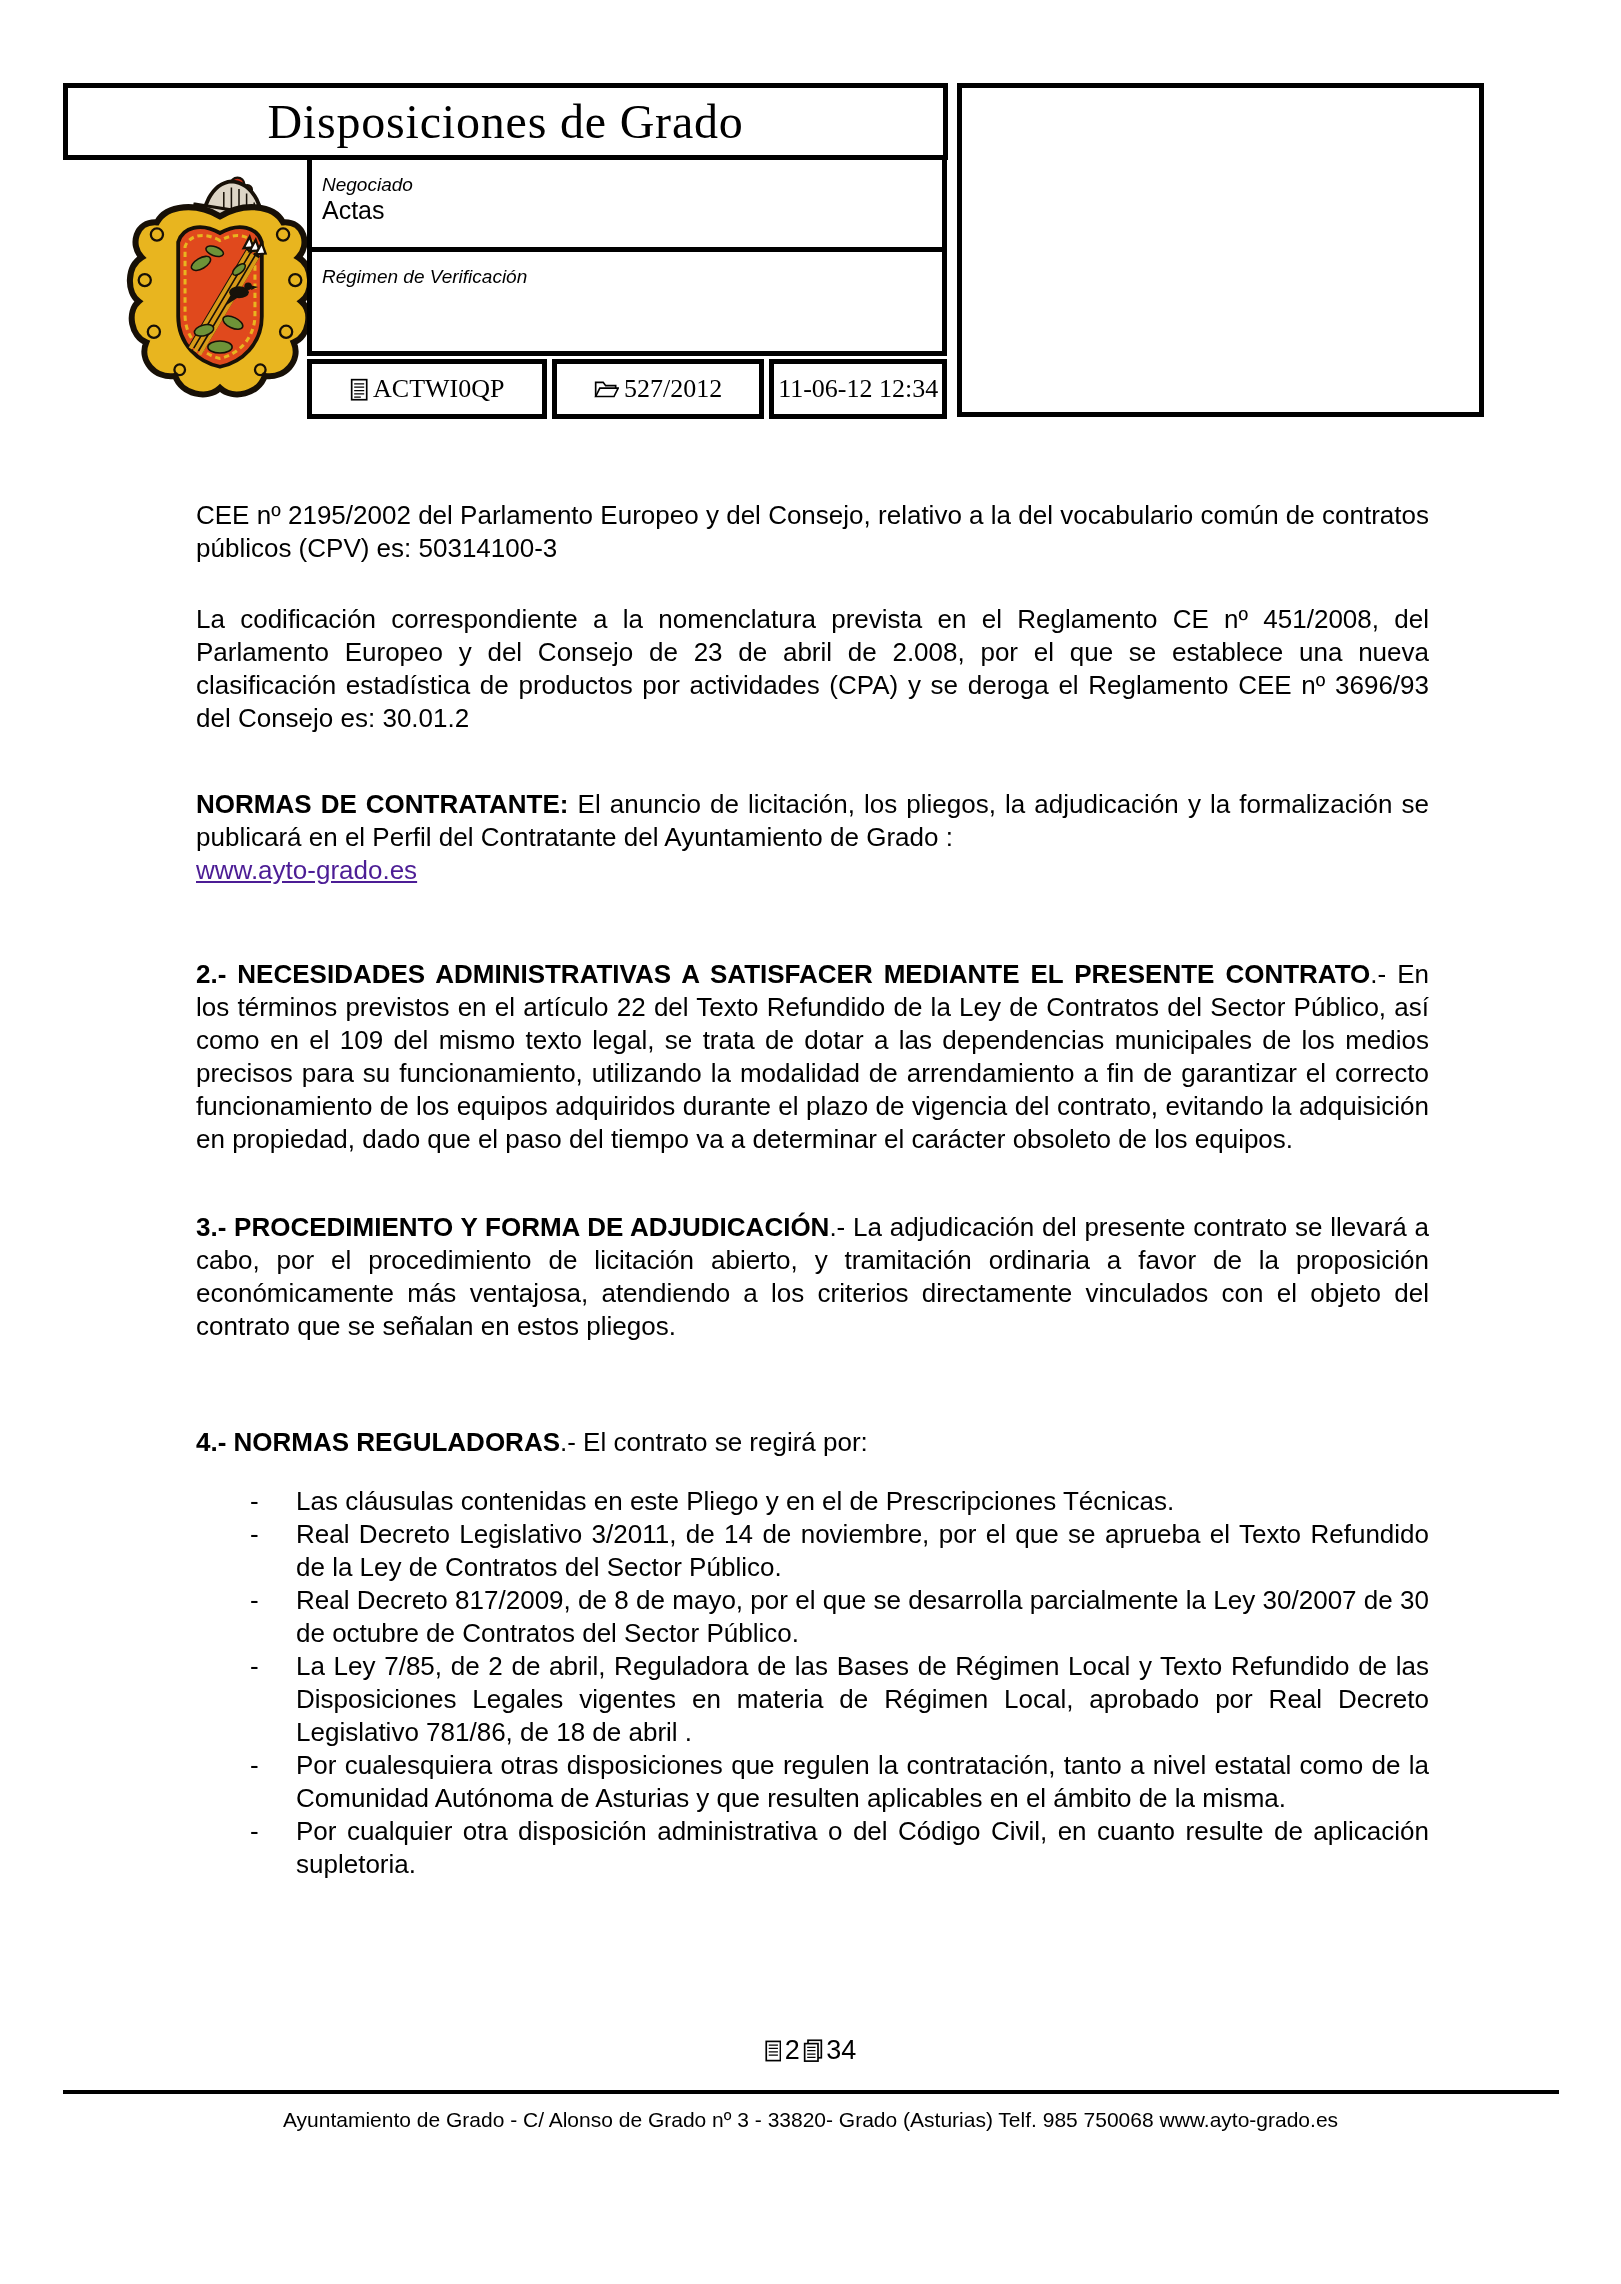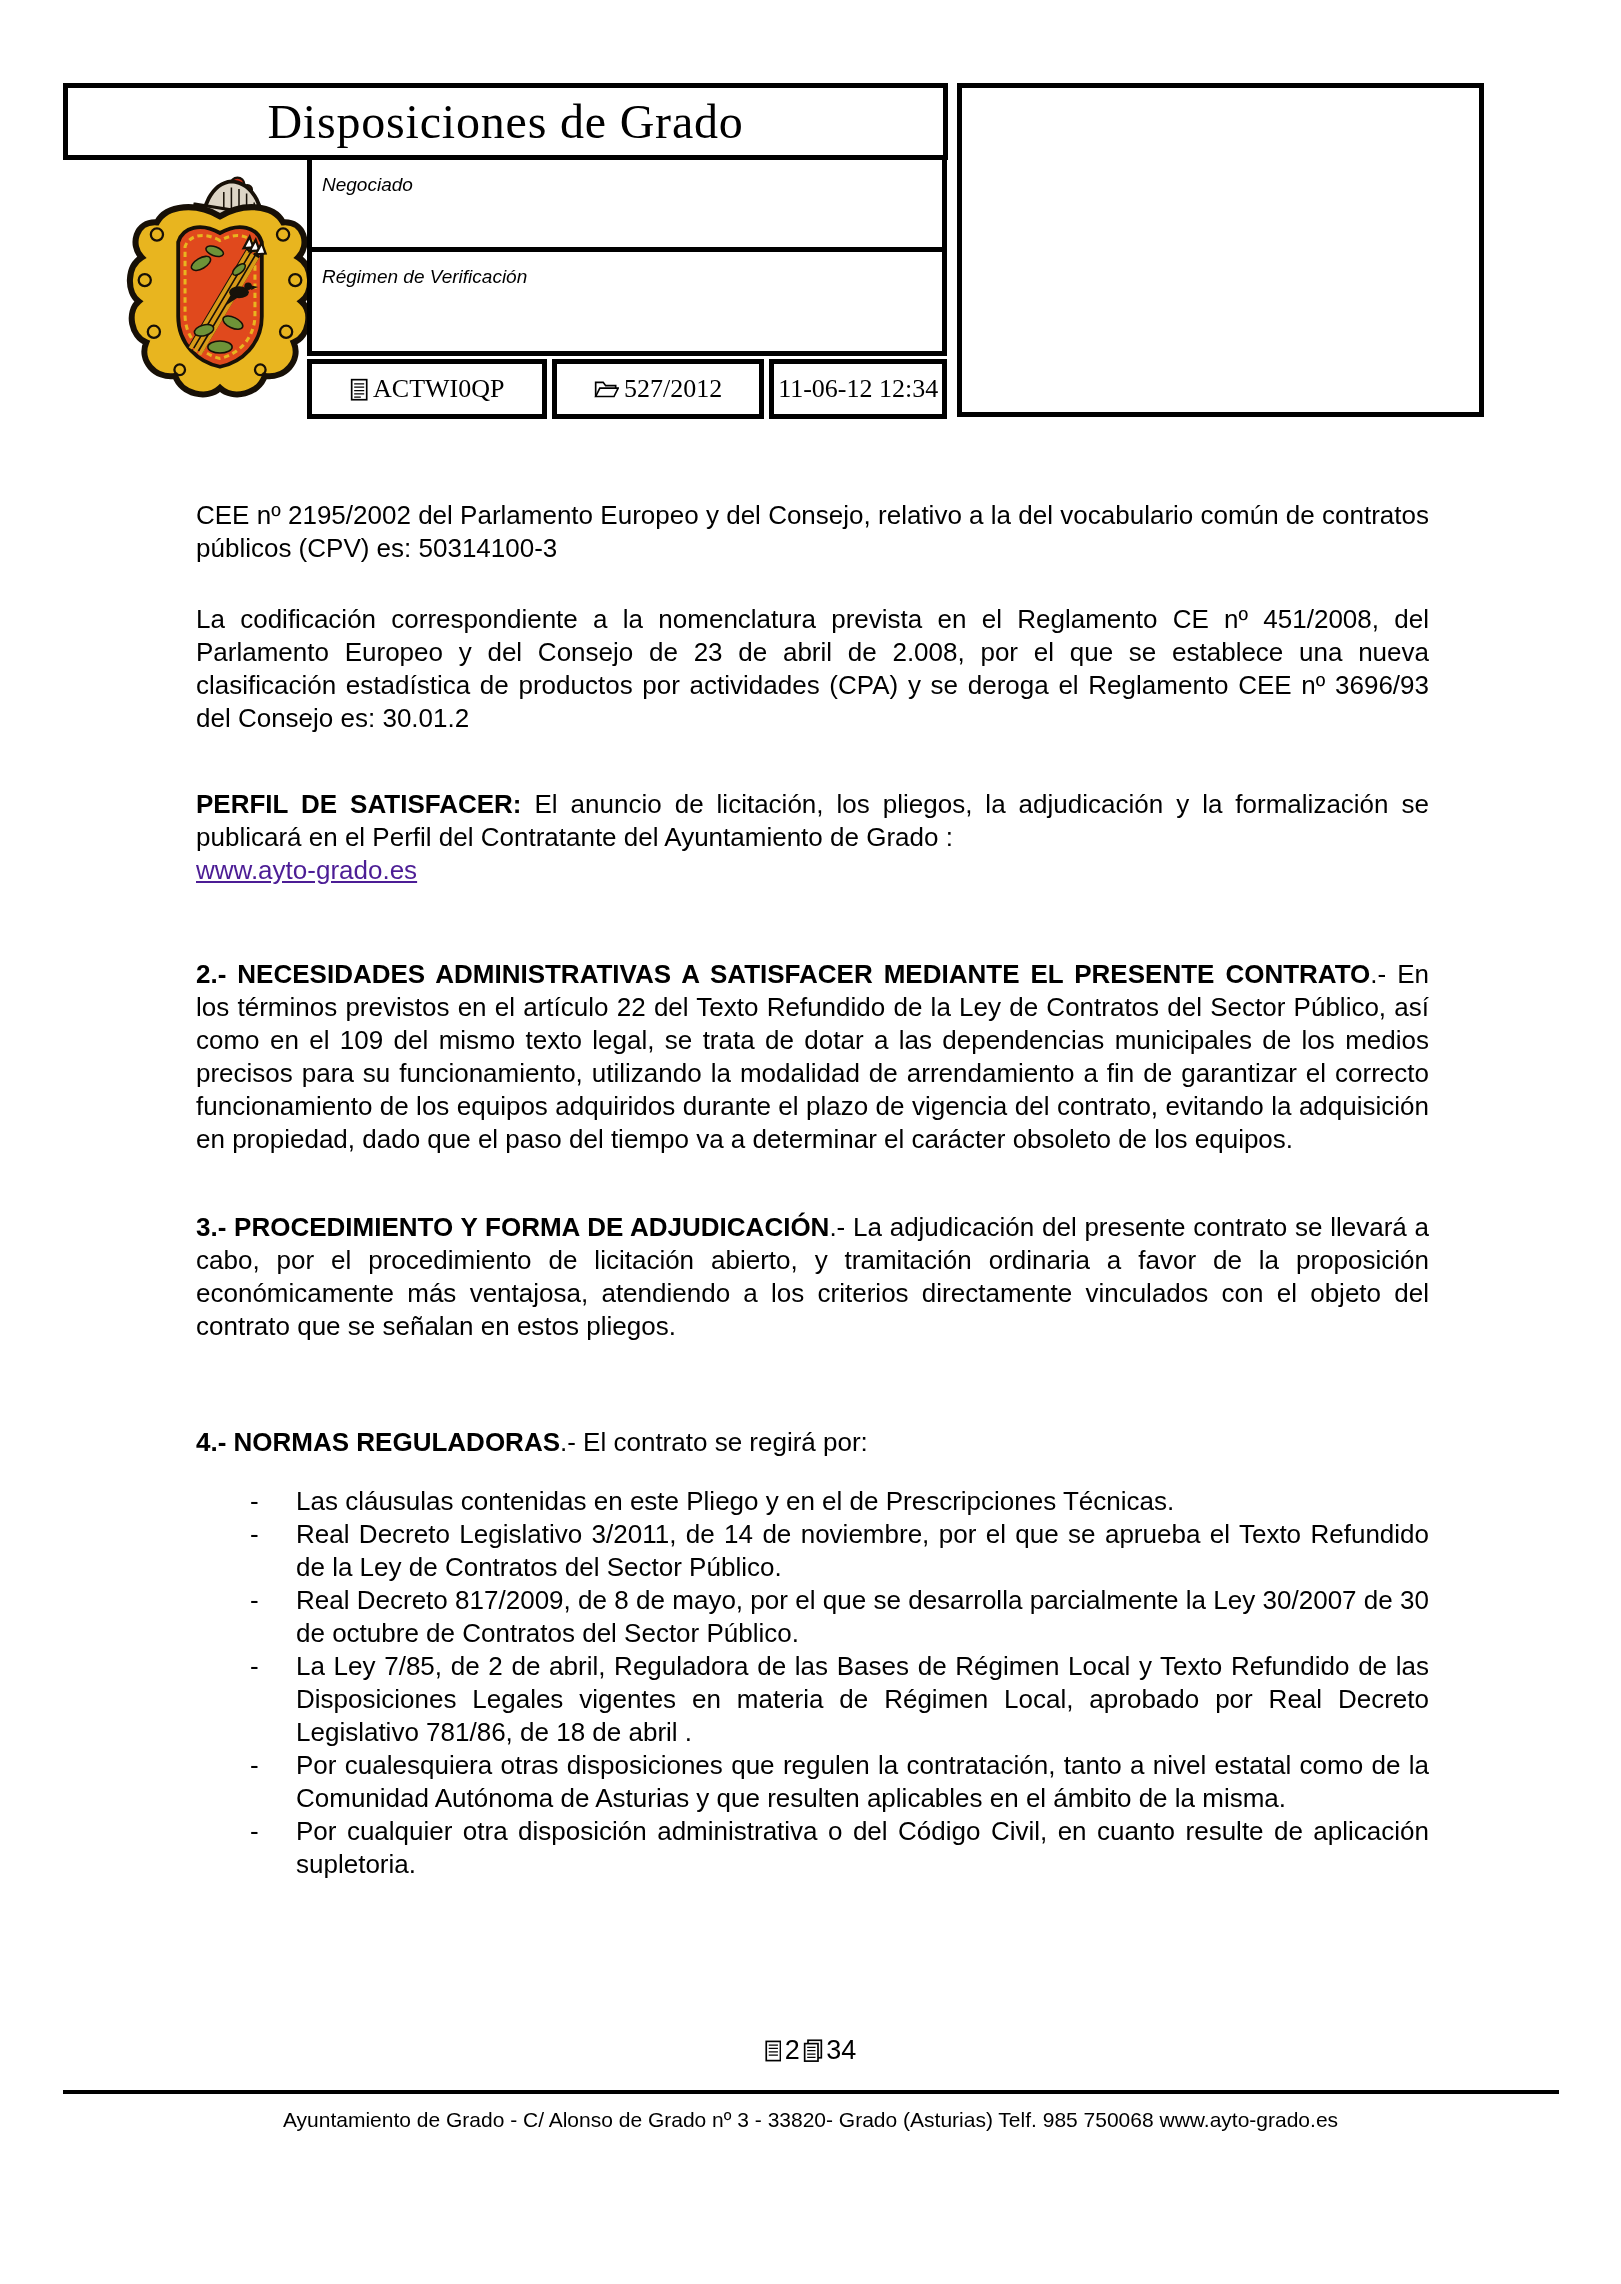--- a/index.html
+++ b/index.html
@@ -153,20 +153,21 @@
         <circle cx="162" cy="150" r="5"></circle>
         <path d="M150,164 l-17,11 l7,-13 z"></path>
         <path d="M166,149 l9,2 l-9,4 z"></path>
       </g>
     </svg>
   </span>
 
   <div class="info-table">
     <div class="info-row row-negociado">
       <span class="small-label">Negociado</span>
+      <span class="neg-value">Actas</span>
     </div>
     <div class="info-row row-codigo">
       <span class="small-label">Régimen de Verificación</span>
     </div>
     <div class="refs-row">
       <div class="ref-cell c1">
         <svg class="mini-icon" width="18.4" height="23.4" viewBox="0 0 22 28">
           <rect x="2" y="2" width="18" height="24" fill="#fff" stroke="#000" stroke-width="2"></rect>
           <path d="M5,7 H17 M5,11 H17 M5,15 H17 M5,19 H17 M5,23 H13" stroke="#000" stroke-width="1.5"></path>
         </svg>
@@ -181,21 +182,21 @@
       </div>
       <div class="ref-cell c3">
         <span>11-06-12 12:34</span>
       </div>
     </div>
   </div>
 
   <div class="doc-body">
     <p class="p1">CEE nº 2195/2002 del Parlamento Europeo y del Consejo, relativo a la del vocabulario común de contratos públicos (CPV) es: 50314100-3</p>
     <p class="p2">La codificación correspondiente a la nomenclatura prevista en el Reglamento CE nº 451/2008, del Parlamento Europeo y del Consejo de 23 de abril de 2.008, por el que se establece una nueva clasificación estadística de productos por actividades (CPA) y se deroga el Reglamento CEE nº 3696/93 del Consejo es: 30.01.2</p>
-    <p class="p3"><strong>PERFIL DE SATISFACER:</strong><span> El anuncio de licitación, los pliegos, la adjudicación y la formalización se publicará en el  Perfil del Contratante del Ayuntamiento de Grado : </span><br><a class="weblink">www.ayto-grado.es</a></p>
+    <p class="p3"><strong>NORMAS DE CONTRATANTE:</strong><span> El anuncio de licitación, los pliegos, la adjudicación y la formalización se publicará en el  Perfil del Contratante del Ayuntamiento de Grado : </span><br><a class="weblink">www.ayto-grado.es</a></p>
 
     <p class="s2"><strong>2.- NECESIDADES ADMINISTRATIVAS A SATISFACER MEDIANTE EL PRESENTE CONTRATO</strong><span>.- En los términos previstos en el artículo 22 del Texto Refundido de la Ley de Contratos del Sector Público, así como en el 109 del mismo texto legal, se trata de dotar a las dependencias municipales de los medios precisos para su funcionamiento, utilizando la modalidad de arrendamiento a fin de garantizar el correcto funcionamiento de los equipos adquiridos durante el plazo de vigencia del contrato, evitando la adquisición en propiedad, dado que el paso del tiempo va a determinar el carácter obsoleto de los equipos.</span></p>
 
     <p class="s3"><strong>3.- PROCEDIMIENTO Y FORMA DE ADJUDICACIÓN</strong><span>.- La adjudicación del presente contrato se llevará a cabo, por el procedimiento de licitación abierto, y tramitación ordinaria a favor de la proposición económicamente más ventajosa, atendiendo a los criterios directamente vinculados con el objeto del contrato que se señalan en estos pliegos.</span></p>
 
     <p class="s4"><strong>4.- NORMAS REGULADORAS</strong><span>.- El contrato se regirá por:</span></p>
 
     <ul class="reg-list">
       <li>Las cláusulas contenidas en este Pliego y en el de Prescripciones Técnicas.</li>
       <li>Real Decreto Legislativo 3/2011, de 14 de noviembre, por el que se aprueba el Texto Refundido de la Ley de Contratos del Sector Público.</li>

